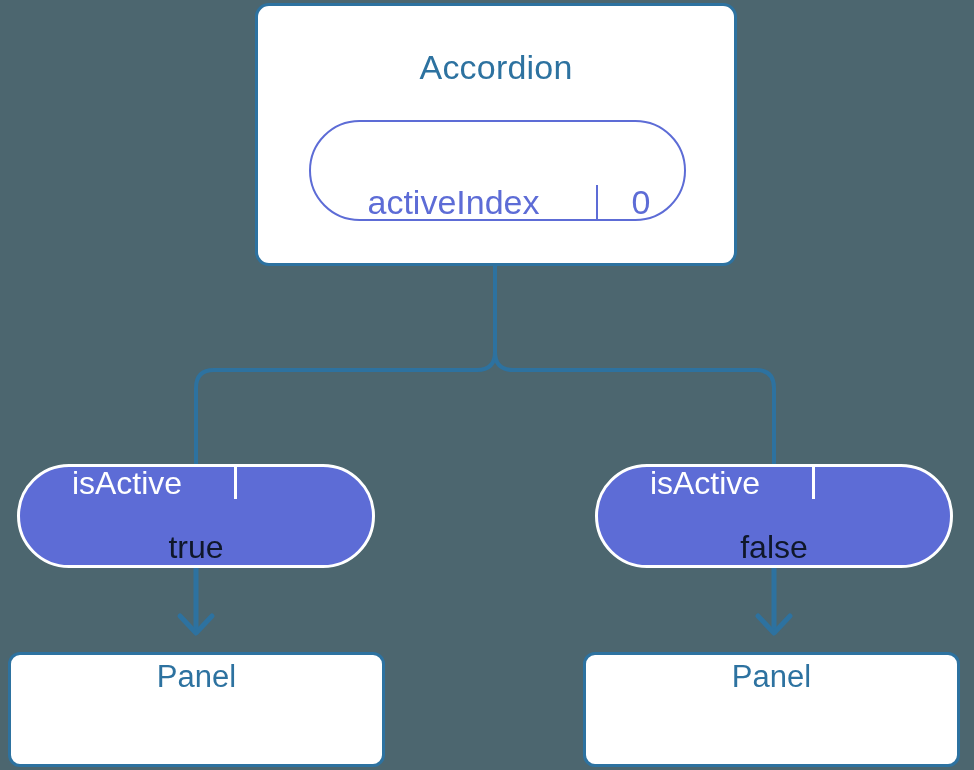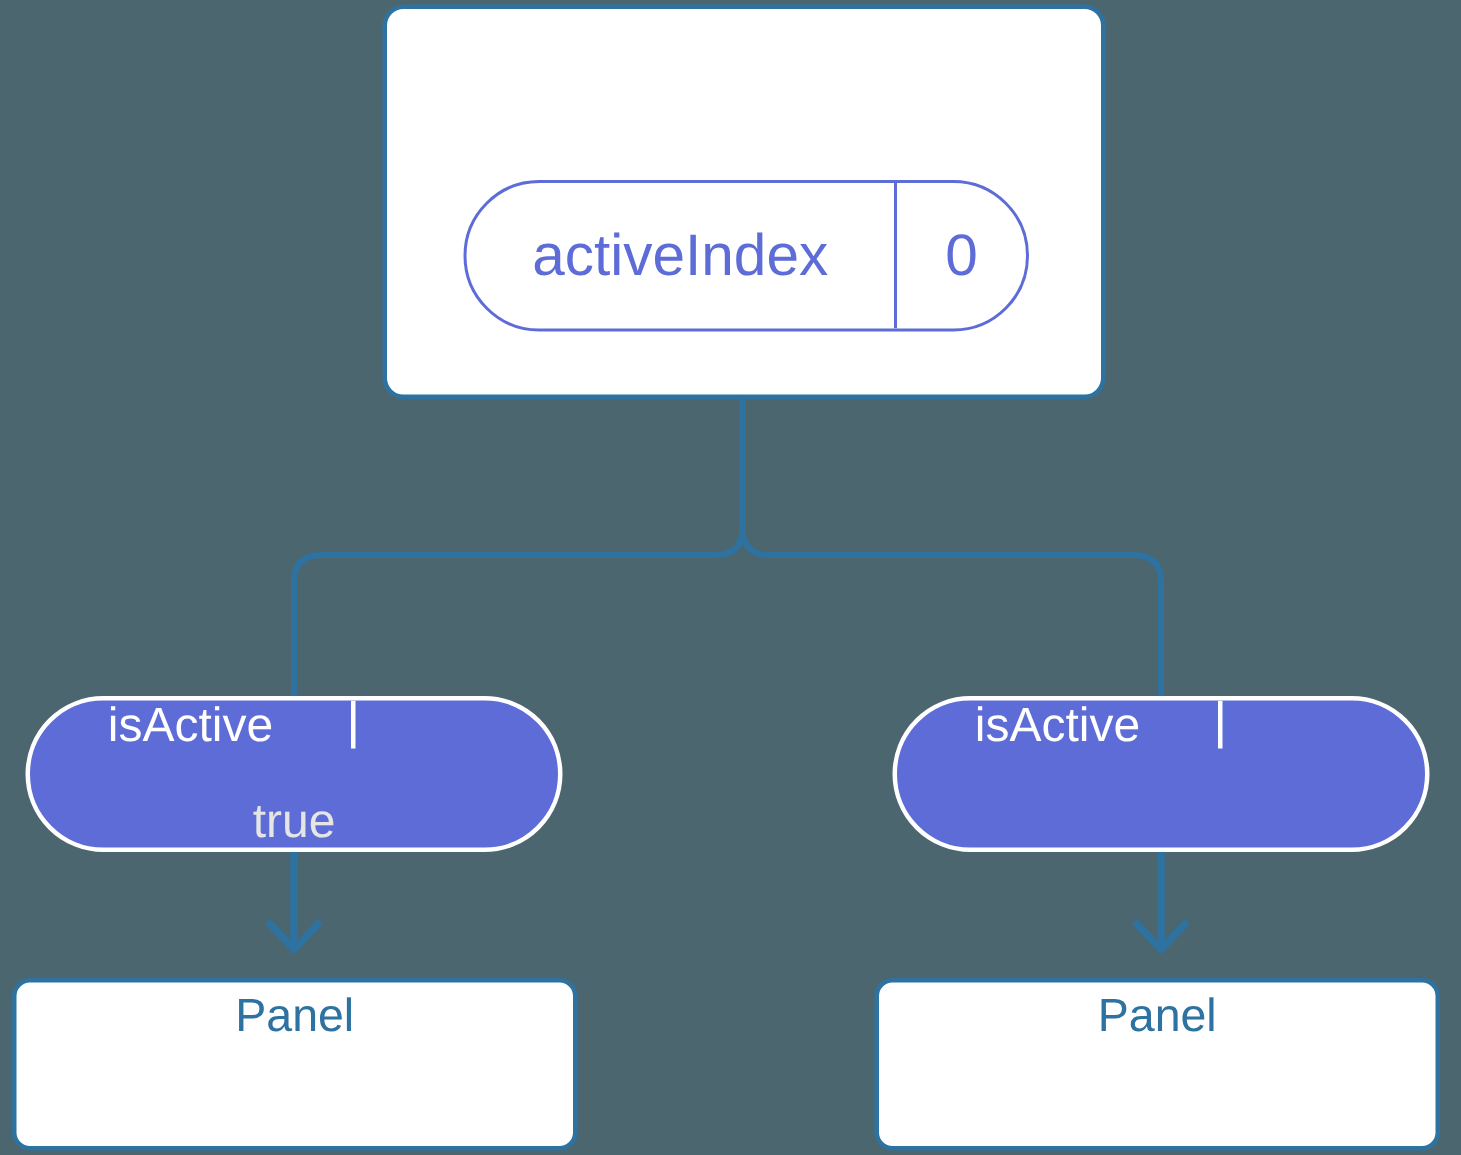--- a/index.html
+++ b/index.html
@@ -93,40 +93,41 @@
   .pill.outline .pill-val {
     color: #5d6cd6;
   }
 
   #active-index-pill {
     position: absolute;
     left: 51px;
     top: 114px;
     width: 377px;
     height: 101px;
-    font-size: 39px;
+    font-size: 34px;
+    align-items: flex-end;
   }
   #active-index-pill .pill-key {
     width: 285px;
   }
   #active-index-pill .pill-val {
     flex: 1;
   }
 
   
   .pill.filled {
     background: #5d6cd6;
     border: 3px solid #ffffff;
   }
   .pill.filled .pill-key {
     color: #ffffff;
     border-right: 3px solid #ffffff;
   }
   .pill.filled .pill-val {
-    color: #e5e5e5;
+    color: #0f172a;
     margin-top: 30px;
   }
 
   .leaf-pill {
     position: absolute;
     top: 464px;
     width: 358px;
     height: 104px;
     font-size: 32px;
     z-index: 2;
@@ -191,34 +192,36 @@
     </g>
 
     <g>
       <line x1="774" y1="568" x2="774" y2="632" stroke="#2d72a0" stroke-width="5" stroke-linecap="round"></line>
       <polyline points="758,616 774,633 790,616" fill="none" stroke="#2d72a0" stroke-width="5" stroke-linecap="round" stroke-linejoin="round"></polyline>
     </g>
   </svg>
 
   <div class="card" id="accordion-card">
 
+    <div class="card-title">Accordion</div>
 
     <div class="pill outline" id="active-index-pill">
       <div class="pill-key">activeIndex</div>
       <div class="pill-val">0</div>
     </div>
   </div>
 
   <div class="pill filled leaf-pill" id="is-active-pill-left">
     <div class="pill-key">isActive</div>
     <div class="pill-val">true</div>
   </div>
 
   <div class="pill filled leaf-pill" id="is-active-pill-right">
     <div class="pill-key">isActive</div>
+    <div class="pill-val">false</div>
   </div>
 
   <div class="card panel-card" id="panel-card-left">
     <div class="panel-label">Panel</div>
   </div>
 
   <div class="card panel-card" id="panel-card-right">
     <div class="panel-label">Panel</div>
   </div>
 

